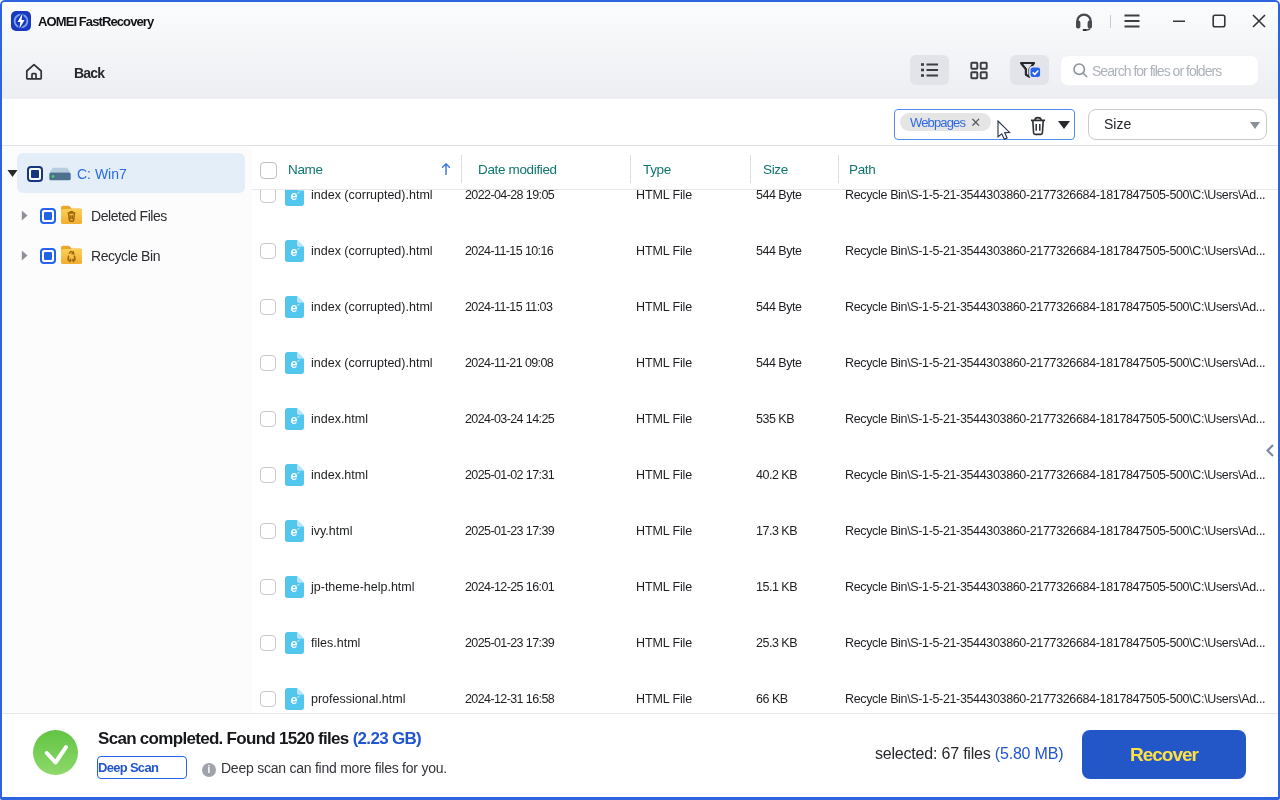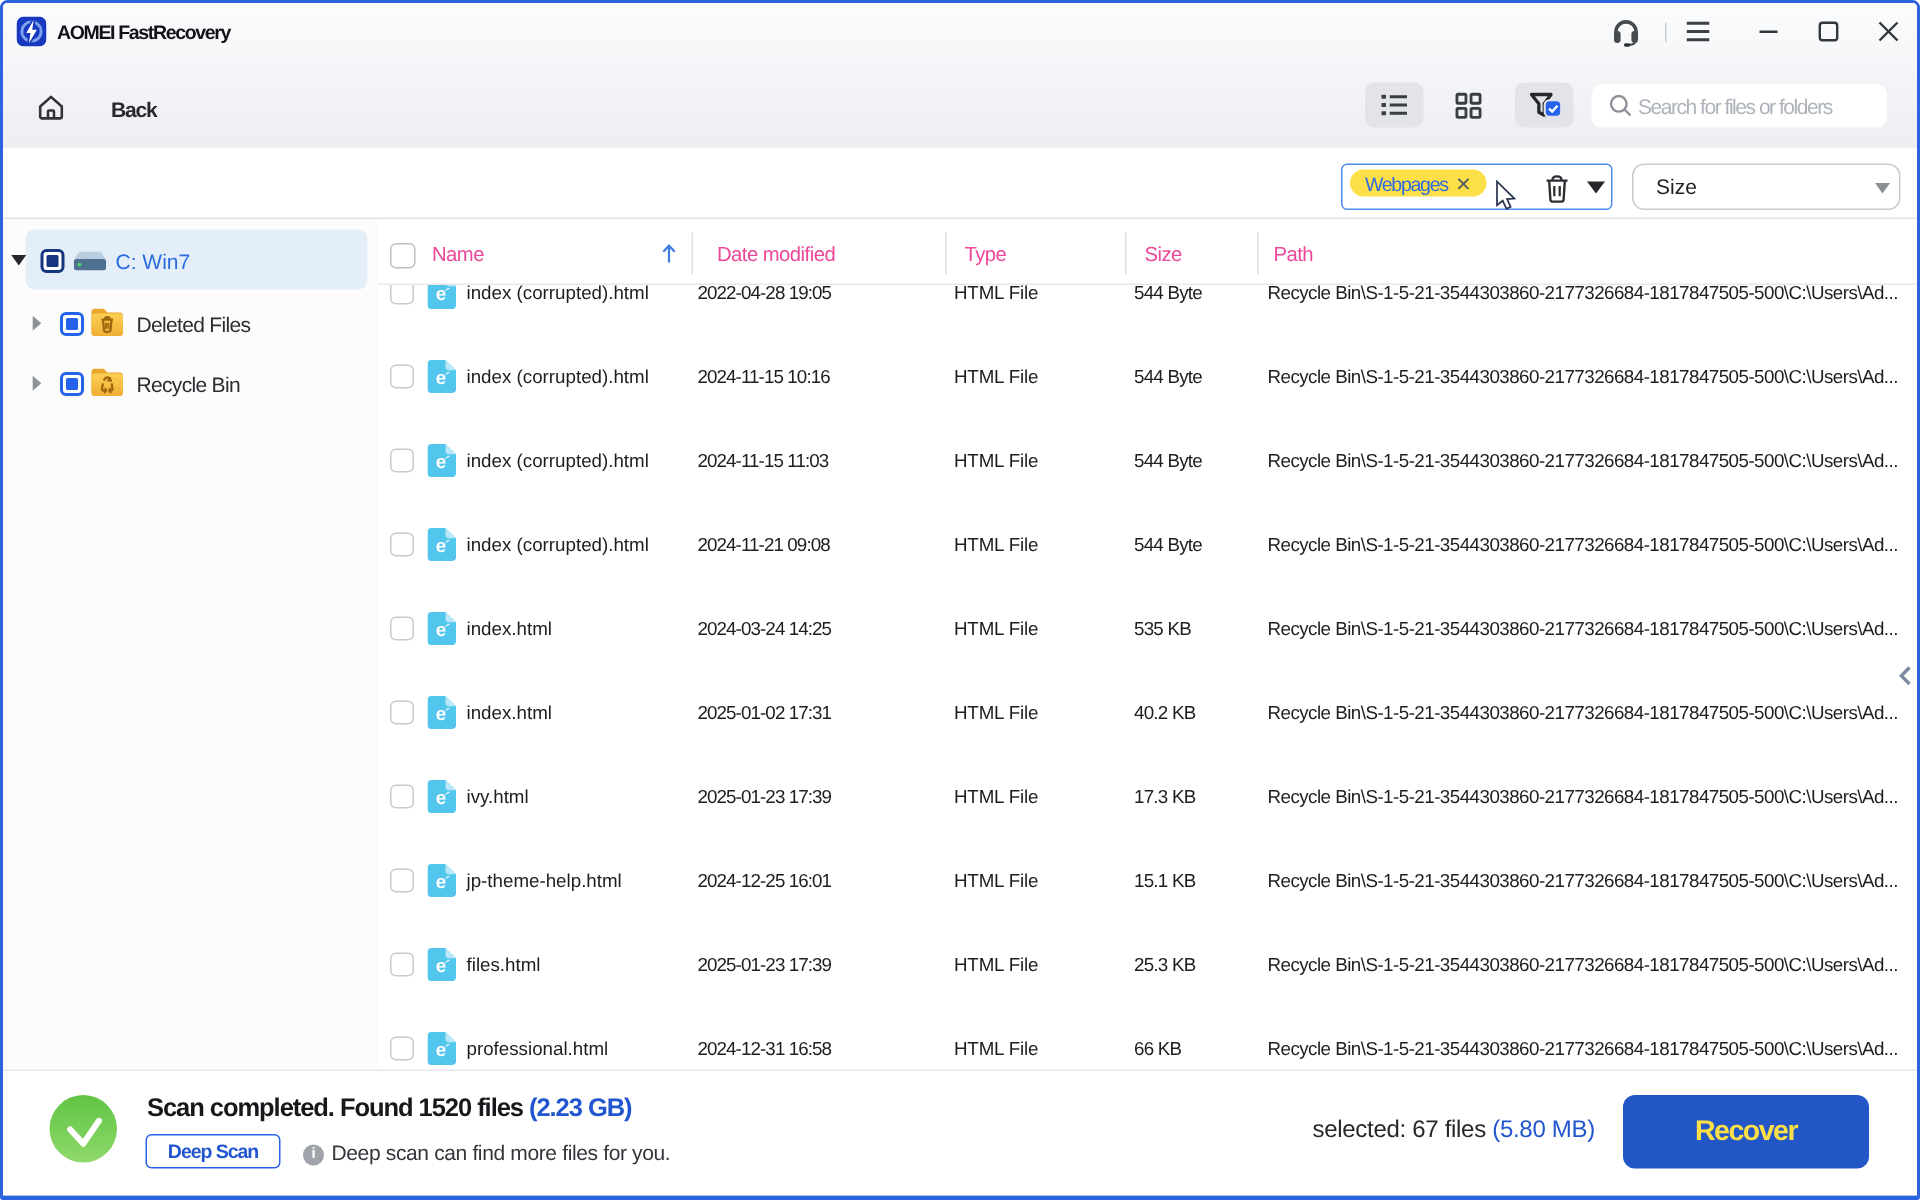--- a/index.html
+++ b/index.html
@@ -38,21 +38,21 @@
 .filterrow {
   position:absolute; left:0; top:97px; width:1276px; height:47px;
   background:#fff; border-bottom:1px solid #dfe2e8;
 }
 .filterbox {
   position:absolute; left:892px; top:10px; width:181px; height:31px;
   border:1px solid #4e8ced; border-radius:4px; background:#fff;
 }
 .chip {
   position:absolute; left:5px; top:3px; height:18px; padding:0 10px;
-  background:#fde047; border-radius:12px;
+  background:#e5e5e5; border-radius:12px;
   display:flex; align-items:center;
 }
 .chiptxt { color:#2f6ae0; font-size:13px; letter-spacing:-0.85px; }
 .chipx { color:#555a60; font-size:13px; margin-left:5px; }
 .ddtri { width:0; height:0; border-left:6px solid transparent; border-right:6px solid transparent; border-top:8px solid #26282c; position:absolute; left:163px; top:11px; }
 .sizebox {
   position:absolute; left:1086px; top:10px; width:179px; height:31px;
   border:1px solid #c7cbd1; border-radius:8px; background:#fff;
 }
 .sizetxt { position:absolute; left:15px; top:6px; font-size:14px; color:#1f2125; }
@@ -66,21 +66,21 @@
 .trow .sel { position:absolute; left:15px; top:0; width:228px; height:40px; background:#e4eef9; border-radius:6px; }
 .cnt { position:absolute; top:12px; font-size:13px; }
 
 .cb {
   position:absolute; background:#fff; border-radius:4px;
 }
 .cb .inner { position:absolute; background:#2563eb; border-radius:1px; }
 
 .table { position:absolute; left:250px; top:144px; width:1026px; height:567px; background:#fff; }
 .thead { position:absolute; left:0; top:0; width:100%; height:44px; border-bottom:1px solid #e7e7e9; }
-.thead .lbl { position:absolute; top:16px; color:#ec4899; font-size:13.5px; letter-spacing:-0.35px; }
+.thead .lbl { position:absolute; top:16px; color:#0f766e; font-size:13.5px; letter-spacing:-0.35px; }
 .thead .div { position:absolute; top:9px; width:1px; height:28px; background:#dcdfe4; }
 .tbody { position:absolute; left:0; top:44px; width:100%; height:523px; overflow:hidden; }
 .rows { position:relative; margin-top:-23px; }
 .frow { position:relative; height:56px; }
 .frow span { position:absolute; top:21px; font-size:12.5px; color:#1d1e21; white-space:nowrap; }
 .frow .name { left:59px; letter-spacing:0; }
 .frow .date { left:213px; letter-spacing:-0.6px; }
 .frow .type { left:384px; letter-spacing:-0.12px; }
 .frow .size { left:504px; letter-spacing:-0.5px; }
 .frow .path { left:593px; width:426px; overflow:hidden; letter-spacing:-0.35px; }
@@ -89,21 +89,21 @@
 
 .bottombar {
   position:absolute; left:0; top:711px; width:1276px; height:84px;
   background:#fff; border-top:1px solid #e5e7ec;
 }
 .greenc { position:absolute; left:31px; top:16px; width:45px; height:45px; border-radius:50%;
   background:linear-gradient(180deg,#61c443,#8ed96b); }
 .scantxt { position:absolute; left:96px; top:15px; font-size:17px; font-weight:bold; color:#17181b; letter-spacing:-0.7px; }
 .scantxt .blue { color:#2156cf; }
 .deepscan { position:absolute; left:95px; top:42px; width:90px; height:23px; border:1px solid #2563eb; border-radius:4px;
-  text-align:center; font-size:13px; font-weight:bold; color:#2156cf; line-height:21px; letter-spacing:-0.7px; }
+  text-align:left; font-size:13px; font-weight:bold; color:#2156cf; line-height:21px; letter-spacing:-0.7px; }
 .infoi { position:absolute; left:200px; top:49px; width:14px; height:14px; border-radius:50%; background:#a0a4aa;
   color:#fff; font-size:10px; font-weight:bold; text-align:center; line-height:14px; }
 .deeptxt { position:absolute; left:219px; top:46px; font-size:14px; color:#33353a; letter-spacing:-0.24px; }
 .seltxt { position:absolute; left:873px; top:31px; font-size:16px; color:#26282c; letter-spacing:-0.2px; }
 .seltxt .blue { color:#2156cf; }
 .recover { position:absolute; left:1080px; top:16px; width:164px; height:49px; background:#2356c7; border-radius:8px;
   color:#fde047; font-size:19px; font-weight:bold; text-align:center; line-height:49px; letter-spacing:-1px; }
 </style>
 </head>
 <body>

